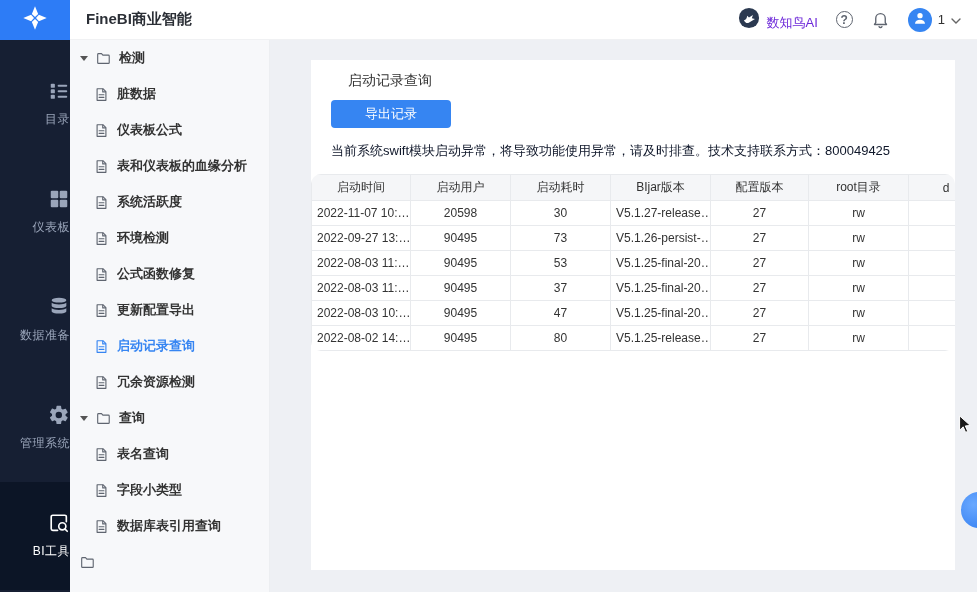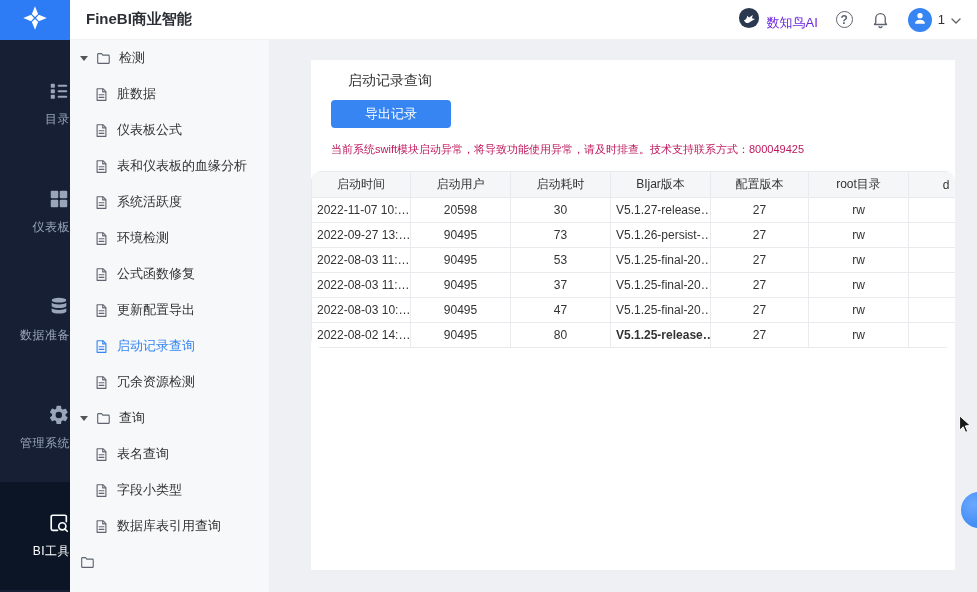--- a/index.html
+++ b/index.html
@@ -19,36 +19,36 @@
   .topbar { position:absolute; left:70px; top:0; right:0; height:40px; background:#fff; display:flex; align-items:center; padding:0 16px; border-bottom:1px solid #f0f1f3; z-index:2; }
   .topbar-title { font-size:15px; font-weight:bold; color:#2b2f36; }
   .topbar-right { margin-left:auto; display:flex; align-items:center; gap:18px; }
   .ai-chip { display:flex; align-items:flex-end; gap:6px; font-size:13px; color:#6d28d9; cursor:pointer; }
   .help-icon { width:17px; height:17px; border:1.5px solid #5f6570; border-radius:50%; font-size:12px; font-weight:bold; color:#5f6570; display:flex; align-items:center; justify-content:center; cursor:pointer; }
   .bell { display:flex; color:#5f6570; cursor:pointer; }
   .user-chip { display:flex; align-items:center; gap:6px; font-size:13px; color:#333; cursor:pointer; }
   .avatar { width:24px; height:24px; border-radius:50%; background:#3685f2; display:flex; align-items:center; justify-content:center; }
 
   
-  .tree { position:absolute; left:70px; top:40px; width:200px; bottom:0; background:#f7f8fa; border-right:1px solid #eceef1; overflow:hidden; z-index:1; }
+  .tree { position:absolute; left:70px; top:40px; width:200px; bottom:0; background:#f7f8fa; border-right:1px solid #eceef1; overflow:hidden; z-index:1;font-weight:bold; }
   .tree-row { height:36px; display:flex; align-items:center; gap:8px; font-size:13px; color:#333; cursor:pointer; white-space:nowrap; }
   .group-row { padding-left:10px; }
   .item-row { padding-left:24px;gap:8px; }
   .item-row.active { color:#3685f2; }
   .tri { width:0; height:0; border-left:4px solid transparent; border-right:4px solid transparent; border-top:5px solid #555; flex:none; }
   .ticon { display:flex; color:#5f6570; flex:none; }
   .item-row.active .ticon { color:#3685f2; }
   .tlabel { overflow:hidden; text-overflow:ellipsis; }
 
   
   .content { position:absolute; left:311px; top:40px; right:0; bottom:0; background:#eef0f4; }
   .panel { position:absolute; left:0; top:20px; right:22px; bottom:22px; background:#fff; overflow:hidden; }
   .panel-title { padding:12px 0 0 37px; font-size:14px; font-weight:400; color:#333; }
   .export-btn { display:block; margin:10px 0 0 20px; width:120px; height:28px; background:#3685f2; color:#fff; border:none; border-radius:4px; font-size:13px; cursor:pointer; font-family:inherit; }
-  .warning { margin:14px 20px 0 20px; font-size:11px; color:#be185d; }
+  .warning { margin:14px 20px 0 20px; font-size:13px; color:#0f172a; }
   .table-wrap { margin-top:14px; overflow:hidden;border-radius:10px; }
   table { border-collapse:collapse; table-layout:fixed; width:672px; min-width:672px; font-size:12px; color:#333; }
   th, td { border:1px solid #e8eaed; white-space:nowrap; overflow:hidden; padding:0 5px; }
   th { height:26px; background:#f5f6f8; font-weight:400; text-align:center; color:#333; }
   td { height:25px; }
 
   
   .fab { position:absolute; left:961px; top:492px; width:36px; height:36px; border-radius:50%;
          background:radial-gradient(circle at 35% 35%, #6aa9ff, #2f7bf0); z-index:5; cursor:pointer; }
   .cursor { position:absolute; left:955px; top:414px; z-index:6; display:flex; }
@@ -374,21 +374,21 @@
                 <td style="text-align: center;">47</td>
                 <td style="text-align: left;">V5.1.25-final-20…</td>
                 <td style="text-align: center;">27</td>
                 <td style="text-align: center;">rw</td>
                 <td style="text-align: center;"></td>
               </tr>
               <tr>
                 <td style="text-align: left;">2022-08-02 14:…</td>
                 <td style="text-align: center;">90495</td>
                 <td style="text-align: center;">80</td>
-                <td style="text-align: left; font-weight: bold;">V5.1.25-release…</td>
+                <td style="text-align: left;">V5.1.25-release…</td>
                 <td style="text-align: center;">27</td>
                 <td style="text-align: center;">rw</td>
                 <td style="text-align: center;"></td>
               </tr>
             </tbody>
         </table>
       </div>
     </section>
   </main>
 

